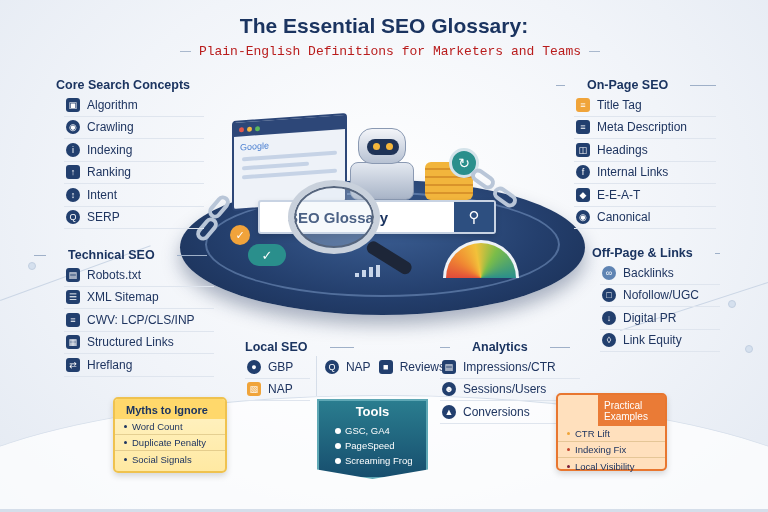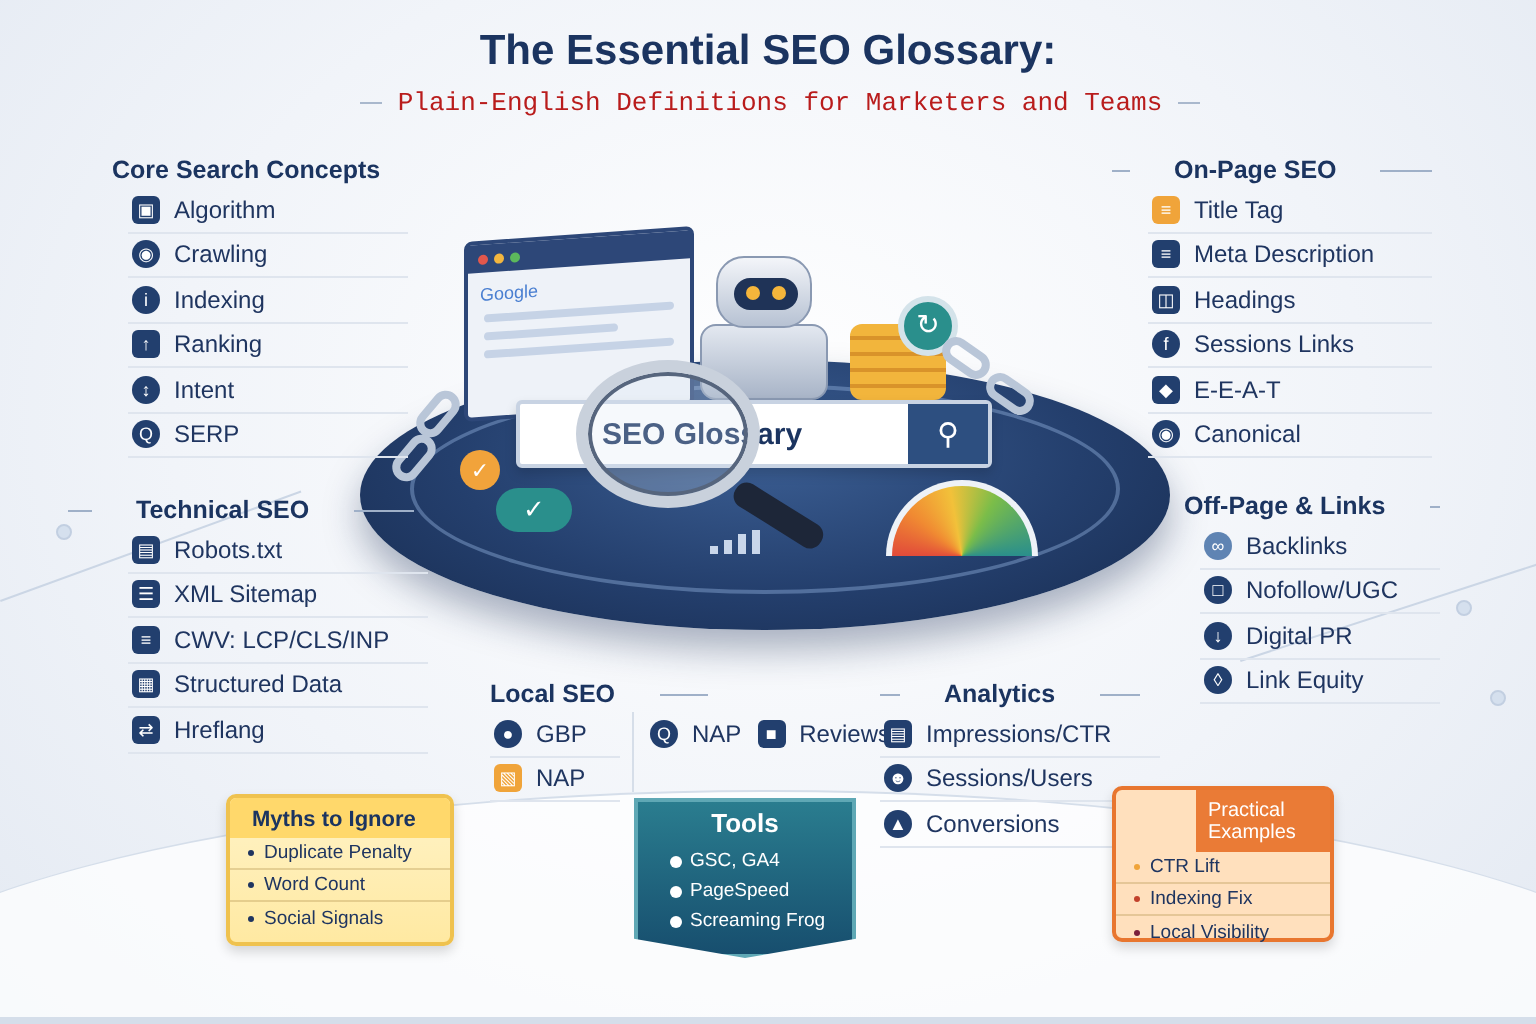--- a/index.html
+++ b/index.html
@@ -71,21 +71,21 @@
   .robot-eye { position: absolute; top: 4px; width: 7px; height: 7px; border-radius: 50%; background: #f5b63b; }
   .robot-body { position: absolute; left: 350px; top: 162px; width: 64px; height: 38px; border-radius: 8px; background: linear-gradient(#e3e8f0, #a8b4c7); border: 1px solid #8a99b2; }
   .coins { position: absolute; left: 425px; top: 162px; width: 48px; height: 38px; border-radius: 6px; background: repeating-linear-gradient(#f2b53c 0 6px, #d9932a 6px 8px); }
   .teal-badge { position: absolute; left: 449px; top: 148px; width: 30px; height: 30px; border-radius: 50%; background: #2a8f8c; border: 3px solid #d4e3ea; color: #fff; font-size: 14px; display: flex; align-items: center; justify-content: center; }
   .chain { position: absolute; width: 26px; height: 14px; border: 4px solid #b9c6d8; border-radius: 8px; }
   .searchbar {
     position: absolute; left: 258px; top: 200px; width: 238px; height: 34px;
     background: #ffffff; border: 2px solid #c8d3e3; border-radius: 3px; display: flex; align-items: center;
     box-shadow: 0 3px 6px rgba(0,0,0,0.15);
   }
-  .searchbar .query { flex: 1; padding-left: 41px; font-family: "Liberation Sans", sans-serif; font-weight: bold; font-size: 15px; color: #1b3460; }
+  .searchbar .query { flex: 1; padding-left: 28px; font-family: "Liberation Sans", sans-serif; font-weight: bold; font-size: 15px; color: #1b3460; }
   .searchbar .sbtn { width: 40px; height: 30px; background: #2d4f80; color: #fff; display: flex; align-items: center; justify-content: center; font-size: 15px; }
   .magnifier { position: absolute; left: 288px; top: 180px; width: 92px; height: 74px; border-radius: 50%; border: 6px solid #c9d1dc; box-shadow: 0 0 0 2px #56657d inset; background: rgba(220,230,245,0.25); }
   .mag-handle { position: absolute; left: 368px; top: 238px; width: 50px; height: 13px; background: #1d2638; border-radius: 6px; transform: rotate(32deg); transform-origin: 0 50%; }
   .check1 { position: absolute; left: 230px; top: 225px; width: 20px; height: 20px; border-radius: 50%; background: #f1a33b; color: #fff; font-size: 11px; display: flex; align-items: center; justify-content: center; }
   .check2 { position: absolute; left: 248px; top: 244px; width: 38px; height: 22px; border-radius: 11px; background: #2a8f8c; color: #fff; font-size: 13px; display: flex; align-items: center; justify-content: center; }
   .gauge { position: absolute; left: 443px; top: 240px; width: 76px; height: 38px; border-radius: 38px 38px 0 0; background: conic-gradient(from 270deg at 50% 100%, #e14b3a 0deg, #f08a32 40deg, #f2c13a 80deg, #7bbd49 120deg, #2a8f8c 180deg, transparent 180deg); border: 3px solid #eef2f7; border-bottom: none; }
   .bars { position: absolute; left: 355px; top: 265px; display: flex; gap: 3px; align-items: flex-end; }
   .bars span { width: 4px; background: #c9d6ea; }
 
   
@@ -224,21 +224,21 @@
     <div class="item">
         <span class="icon">☰</span>
         <span>XML Sitemap</span>
       </div>
     <div class="item">
         <span class="icon">≡</span>
         <span>CWV: LCP/CLS/INP</span>
       </div>
     <div class="item">
         <span class="icon">▦</span>
-        <span>Structured Data</span>
+        <span>Structured Links</span>
       </div>
     <div class="item">
         <span class="icon">⇄</span>
         <span>Hreflang</span>
       </div>
   </div>
 </div>
 
 <div class="section" style="left:556px;top:78px;width:160px">
   <div class="sec-head">
@@ -254,21 +254,21 @@
     <div class="item">
         <span class="icon">≡</span>
         <span>Meta Description</span>
       </div>
     <div class="item">
         <span class="icon">◫</span>
         <span>Headings</span>
       </div>
     <div class="item">
         <span class="icon round">f</span>
-        <span>Sessions Links</span>
+        <span>Internal Links</span>
       </div>
     <div class="item">
         <span class="icon">◆</span>
         <span>E-E-A-T</span>
       </div>
     <div class="item">
         <span class="icon round">◉</span>
         <span>Canonical</span>
       </div>
   </div>
@@ -347,25 +347,25 @@
         <span class="icon round">▲</span>
         <span>Conversions</span>
       </div>
   </div>
 </div>
 
 <div class="note-box">
   <div class="note-head">Myths to Ignore</div>
   <div class="bullet">
       <span class="dot"></span>
+      <span>Word Count</span>
+    </div>
+  <div class="bullet">
+      <span class="dot"></span>
       <span>Duplicate Penalty</span>
-    </div>
-  <div class="bullet">
-      <span class="dot"></span>
-      <span>Word Count</span>
     </div>
   <div class="bullet" style="border-bottom:none">
       <span class="dot"></span>
       <span>Social Signals</span>
     </div>
 </div>
 
 <div class="tools-box">
   <div class="tools-head">Tools</div>
   <div class="tool-item">

